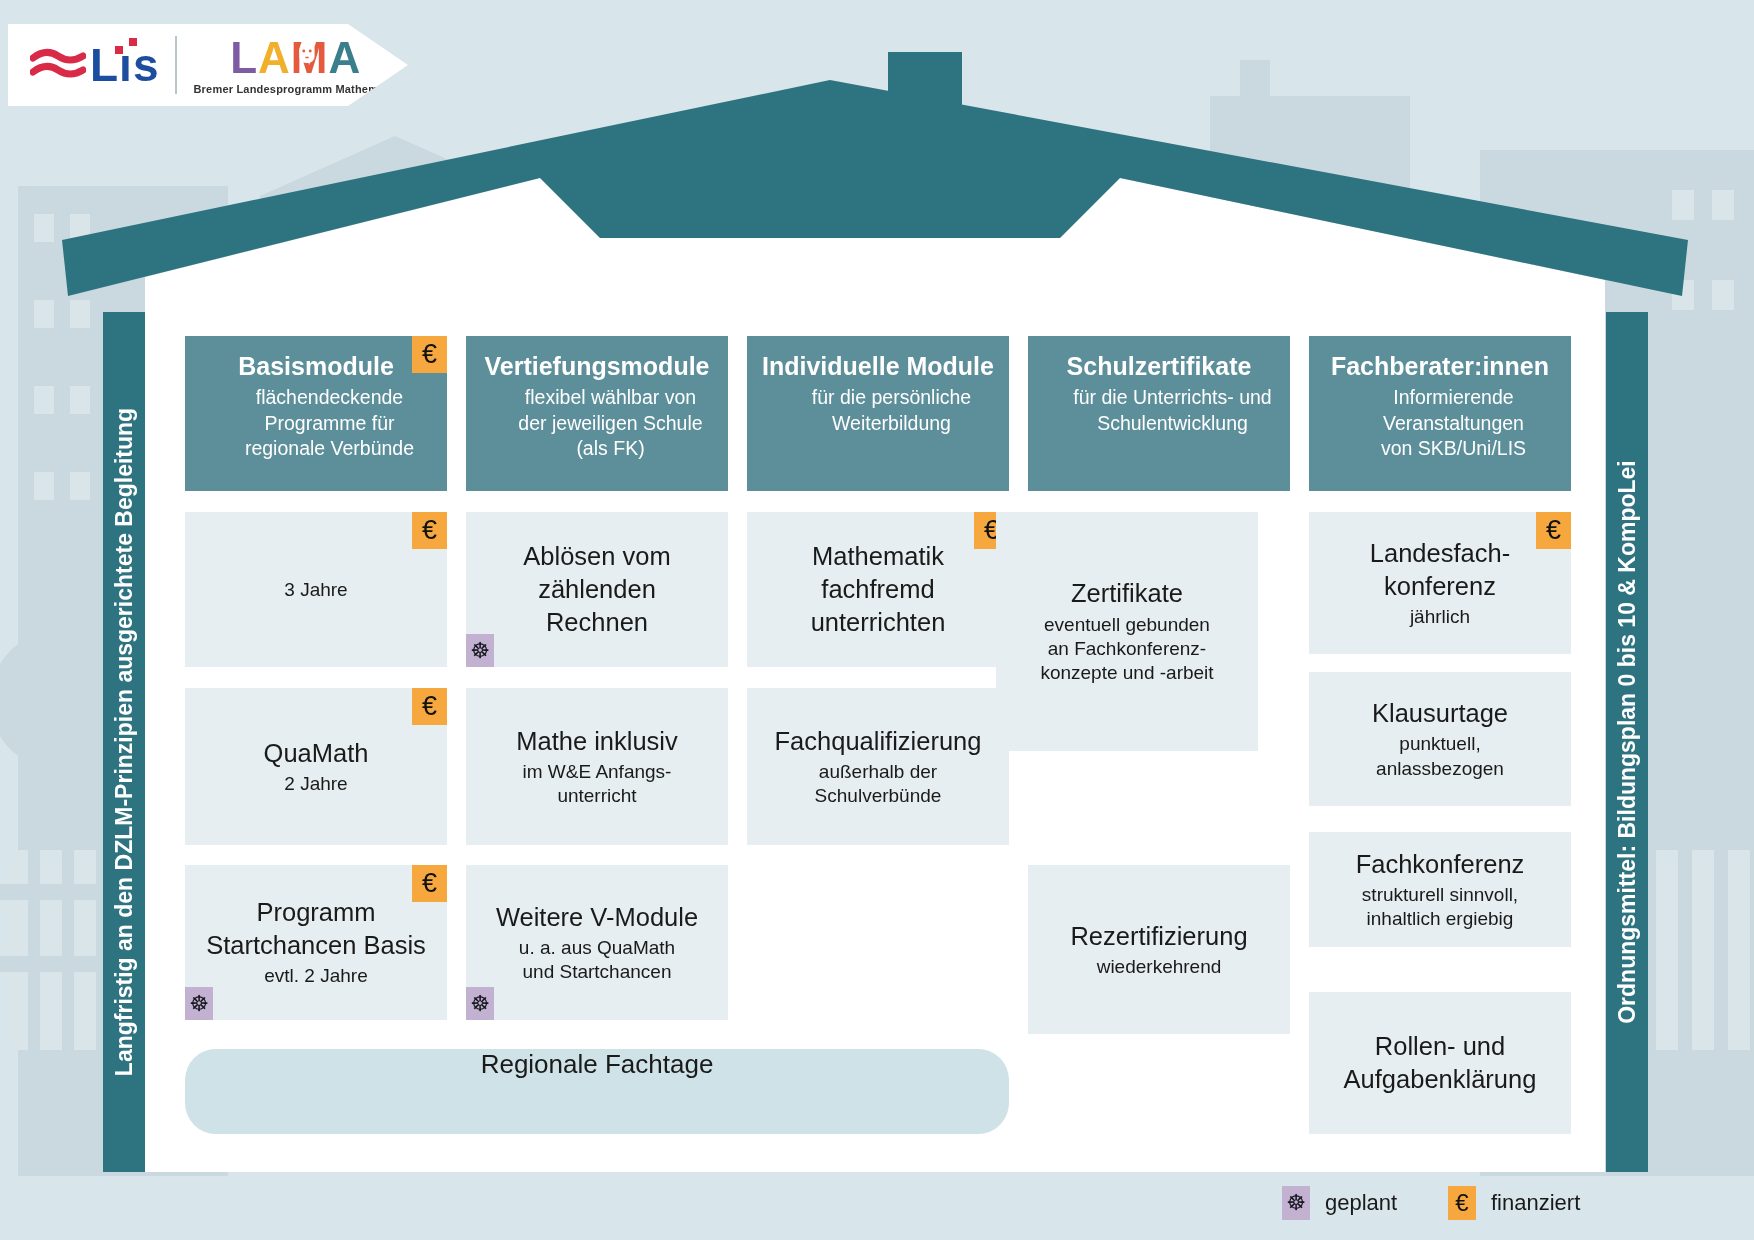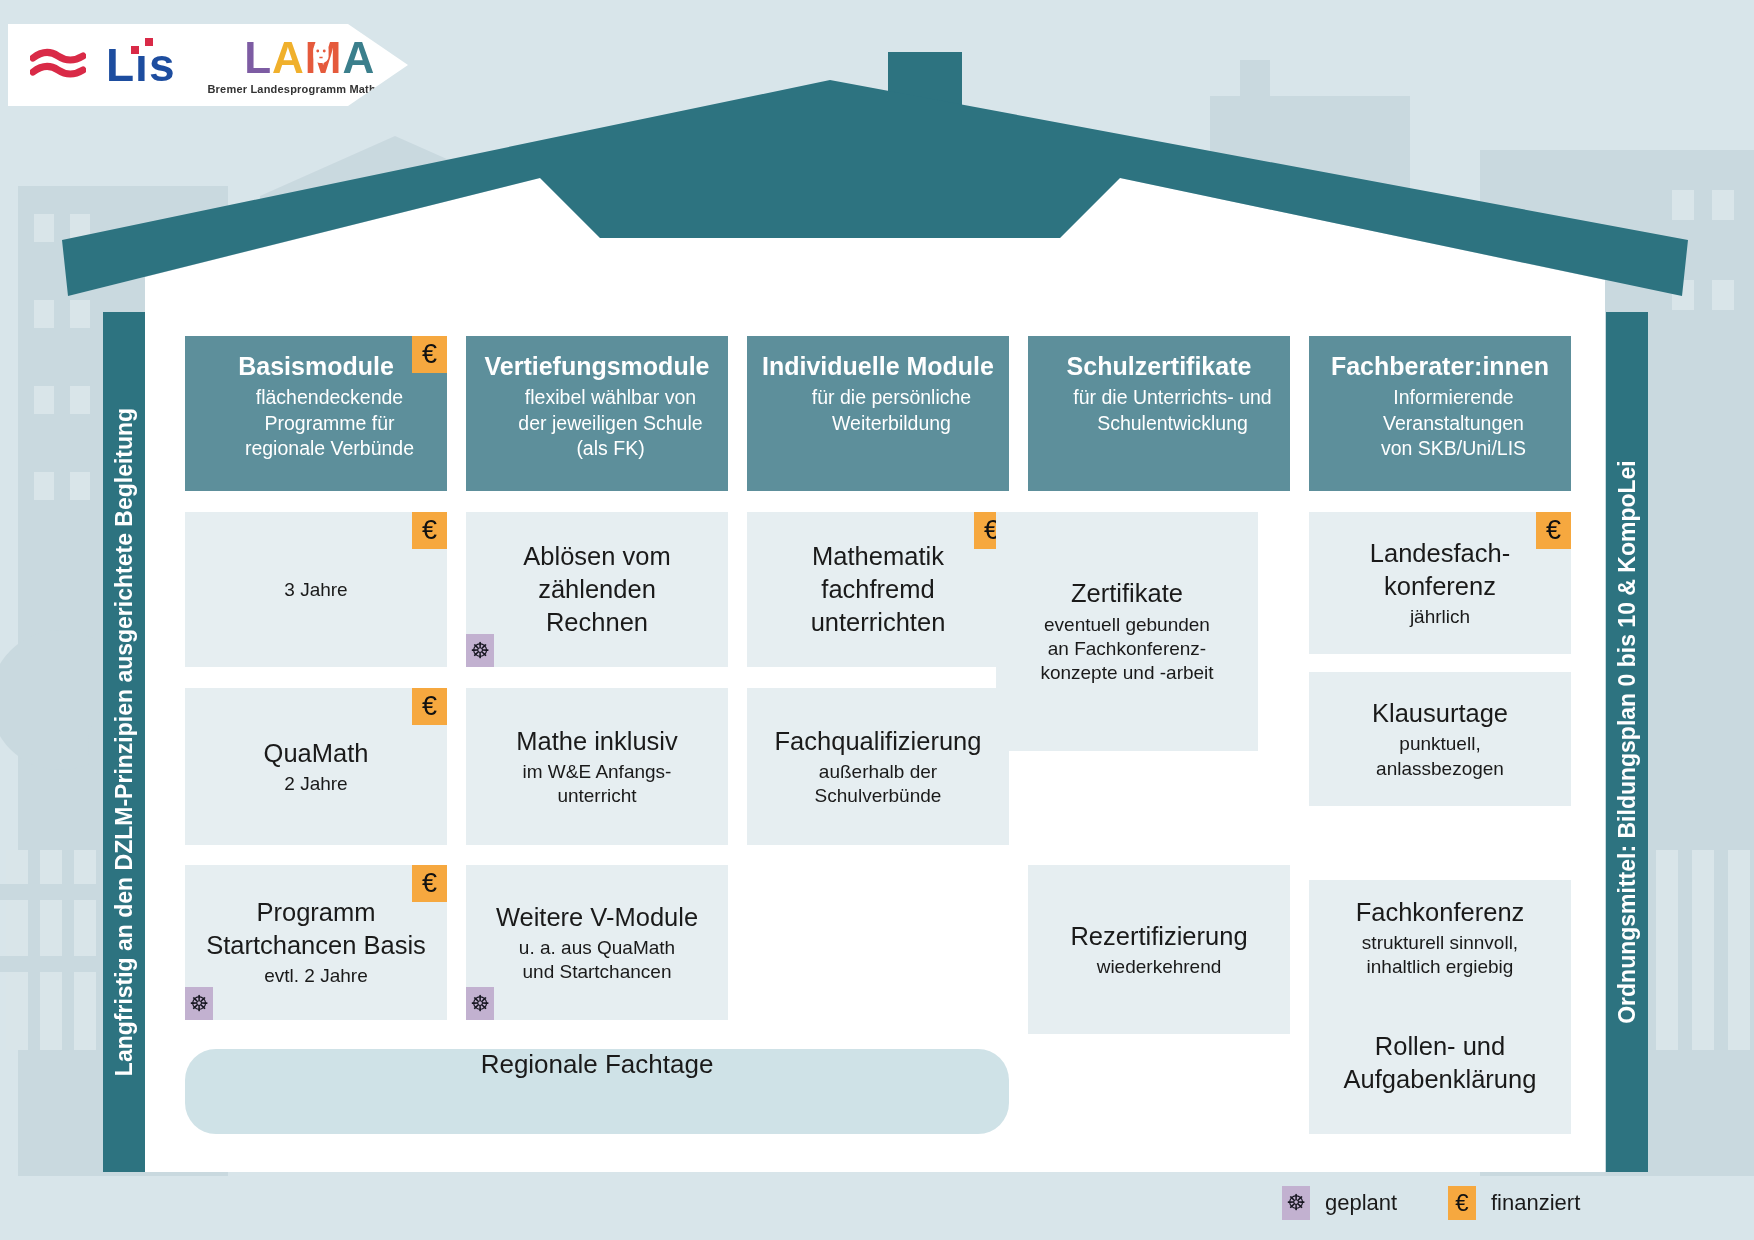--- a/index.html
+++ b/index.html
@@ -15,21 +15,21 @@
   body{background:var(--bg); font-family:"Liberation Sans", sans-serif;}
   .stage{position:relative;width:1754px;height:1240px;background:var(--bg);}
   .bg-svg{position:absolute;left:0;top:0;}
 
   
   .logo-banner{
     position:absolute;left:8px;top:24px;width:400px;height:82px;background:var(--white);
     clip-path:polygon(0 0,85% 0,100% 50%,85% 100%,0 100%);
     display:flex;align-items:center;padding-left:22px;gap:16px;
   }
-  .lis{display:flex;align-items:center;gap:20px;position:relative;text-align:right;}
+  .lis{display:flex;align-items:center;gap:4px;position:relative;text-align:right;}
   .lis-text{font-size:46px;font-weight:bold;color:var(--lis_blue);letter-spacing:1px;line-height:1;}
   .lis-dot{position:absolute;width:8px;height:8px;background:var(--lis_red);}
   .logo-divider{width:2px;height:58px;background:#b9c6cc;}
   .lama{display:flex;flex-direction:column;align-items:center;line-height:1;}
   .lama-word{font-size:44px;font-weight:bold;letter-spacing:1px;display:flex;}
   .lama-word .l1{color:var(--lama_purple);}
   .lama-word .l2{color:var(--lama_yellow);}
   .lama-word .l3{color:var(--lama_orange);position:relative;}
   .lama-word .l4{color:var(--lama_teal);}
   .llama-face{position:absolute;left:5px;top:2px;pointer-events:none;}
@@ -302,21 +302,21 @@
       <div class="card-sub">jährlich</div>
     </div>
   </div>
   <div class="card" style="left:1309px;top:672px;height:134px">
     <div class="card-inner">
       <div class="card-title">Klausurtage</div>
       <div class="card-sub">punktuell,
 anlassbezogen</div>
     </div>
   </div>
-  <div class="card" style="left:1309px;top:880px;height:115px">
+  <div class="card" style="left:1309px;top:832px;height:115px">
     <div class="card-inner">
       <div class="card-title">Fachkonferenz</div>
       <div class="card-sub">strukturell sinnvoll,
 inhaltlich ergiebig</div>
     </div>
   </div>
   <div class="card" style="left:1309px;top:992px;height:142px">
     <div class="card-inner">
       <div class="card-title">Rollen- und
 Aufgabenklärung</div>

